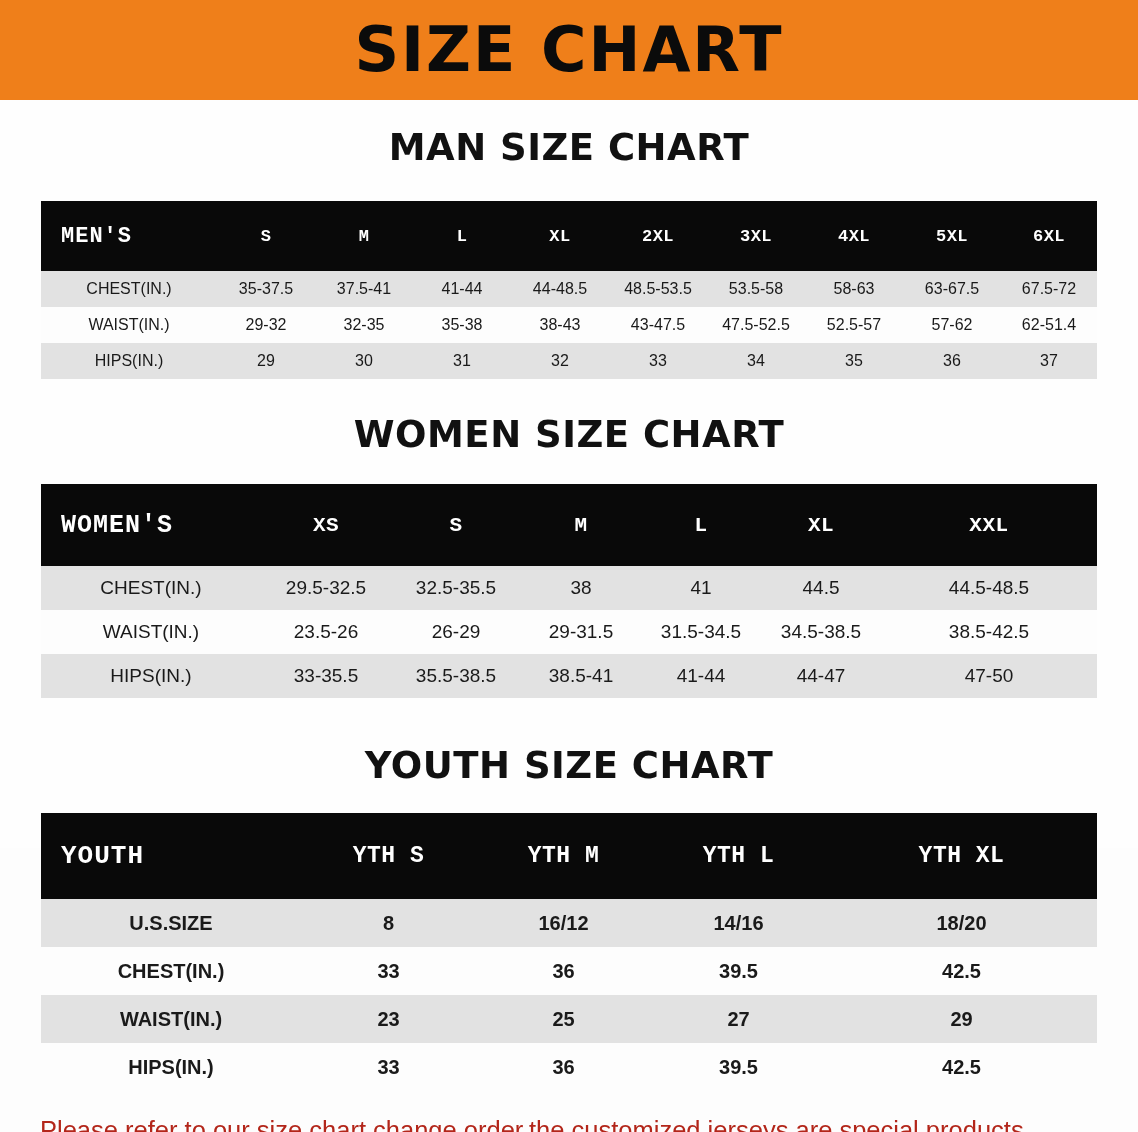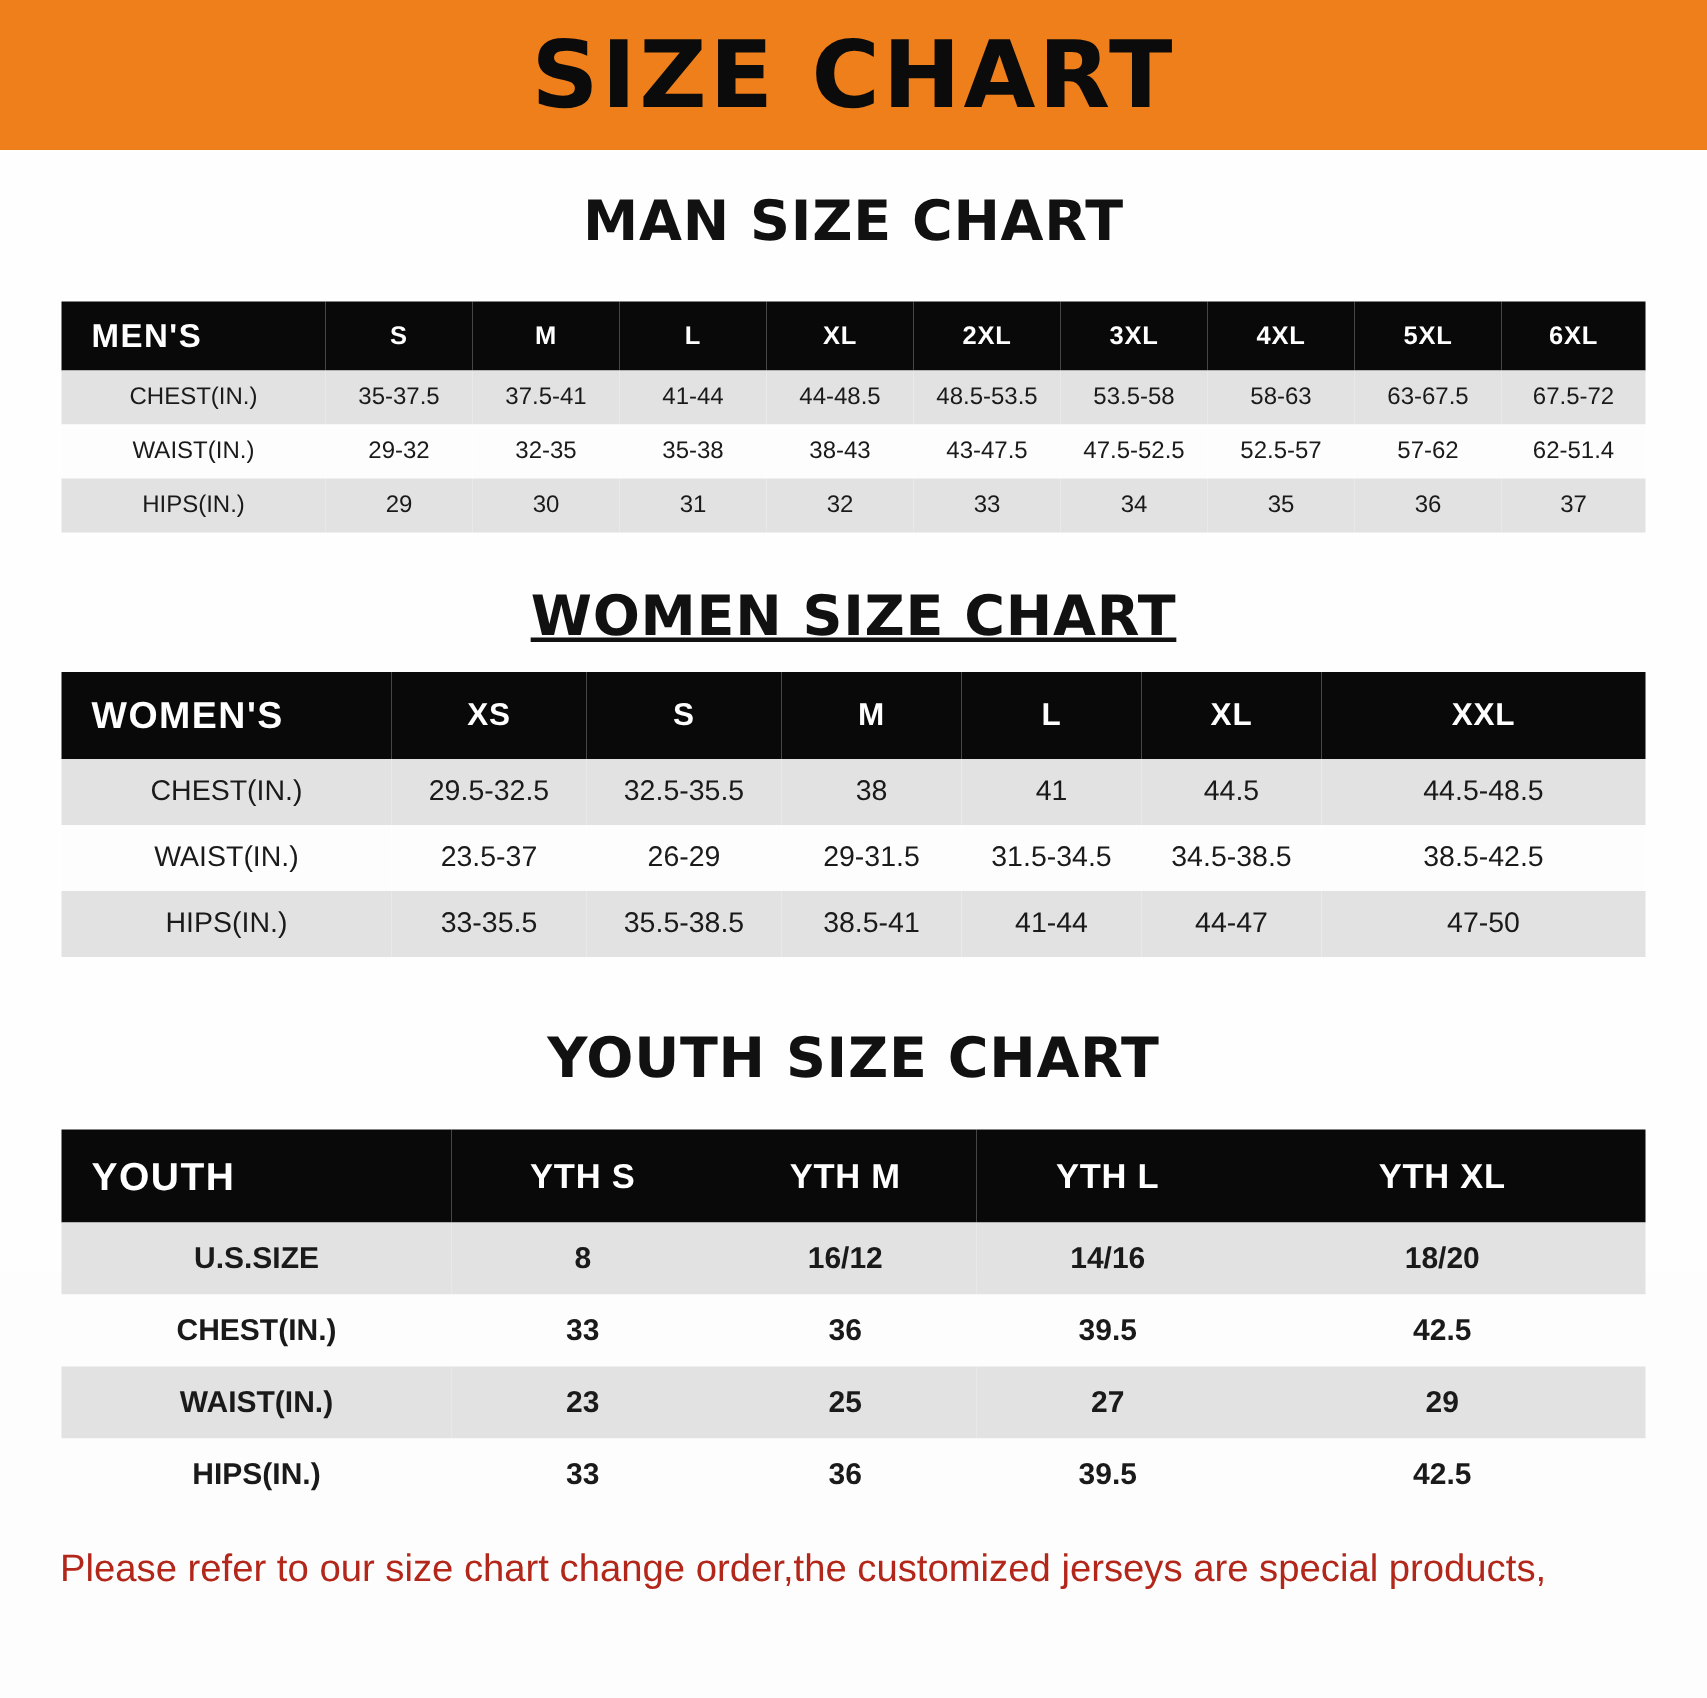--- a/index.html
+++ b/index.html
@@ -40,41 +40,41 @@
   
   .section-title {
     text-align: center;
     font-family: "DejaVu Sans", sans-serif;
     font-weight: bold;
     font-size: 37px;
     color: #111;
     letter-spacing: 0.5px;
   }
   #man-title { margin-top: 26px; margin-bottom: 32px; }
-  #women-title { margin-top: 34px; margin-bottom: 16px; text-decoration: underline; }
+  #women-title { margin-top: 34px; margin-bottom: 28px; }
   #youth-title { margin-top: 46px; margin-bottom: 26px; }
 
   
   table {
     border-collapse: collapse;
     table-layout: fixed;
   }
   .tbl-wrap {
     display: flex;
     justify-content: center;
   }
   .size-table {
     width: 1056px;
   }
   .size-table thead th {
     background: #090909;
     color: #ffffff;
-    font-family: Liberation Sans, sans-serif;
+    font-family: Liberation Mono, monospace;
     font-weight: bold;
-    padding: 0;
+    padding: 12px;
     border: none;
   }
   .size-table td {
     text-align: center;
     color: #1a1a1a;
     border: none;
   }
   .row-label {
     text-align: center !important;
     font-weight: normal;
@@ -258,21 +258,21 @@
           <td class="row-label">CHEST(IN.)</td>
           <td>29.5-32.5</td>
           <td>32.5-35.5</td>
           <td>38</td>
           <td>41</td>
           <td>44.5</td>
           <td>44.5-48.5</td>
         </tr>
         <tr class="band-white">
           <td class="row-label">WAIST(IN.)</td>
-          <td>23.5-37</td>
+          <td>23.5-26</td>
           <td>26-29</td>
           <td>29-31.5</td>
           <td>31.5-34.5</td>
           <td>34.5-38.5</td>
           <td>38.5-42.5</td>
         </tr>
         <tr class="band-dark">
           <td class="row-label">HIPS(IN.)</td>
           <td>33-35.5</td>
           <td>35.5-38.5</td>

